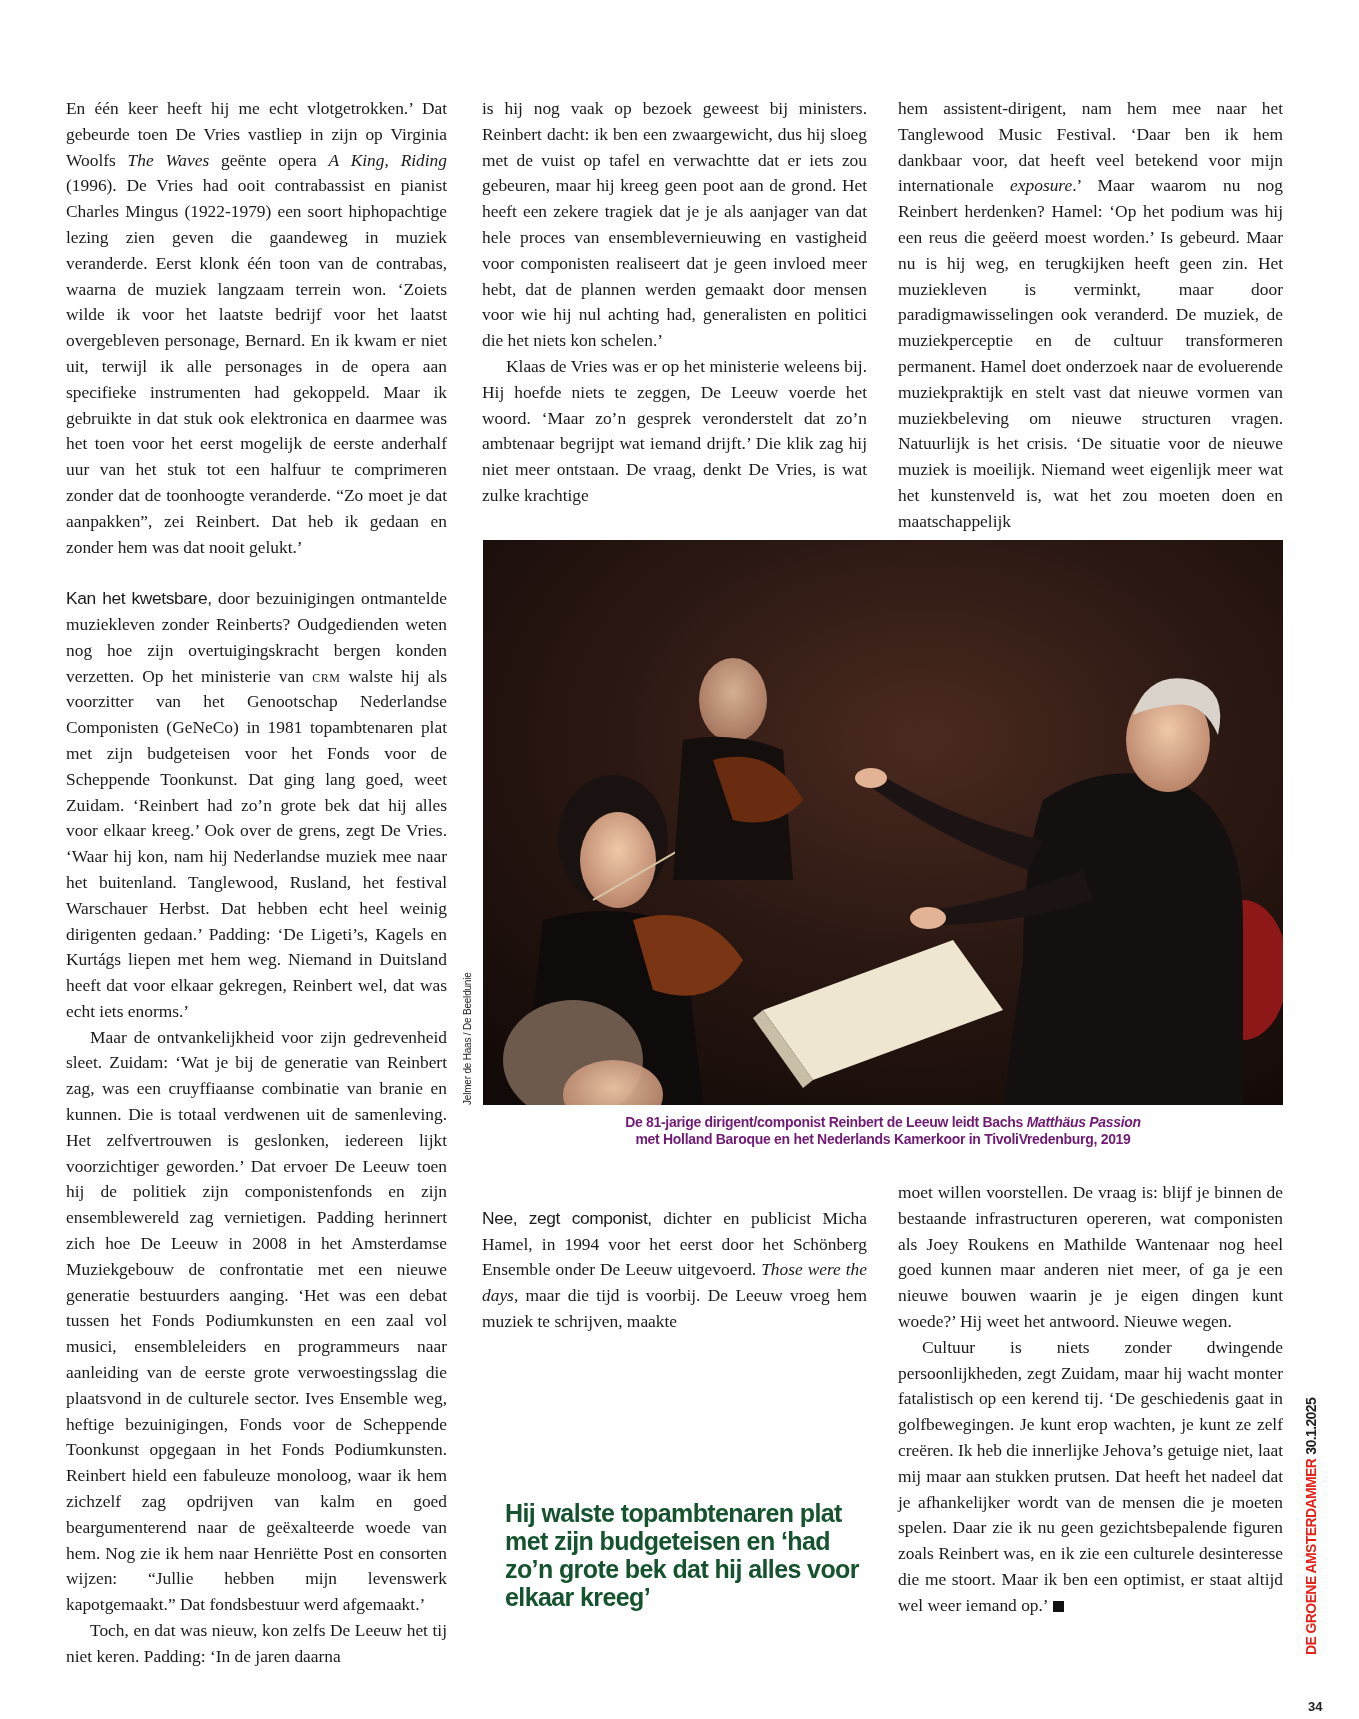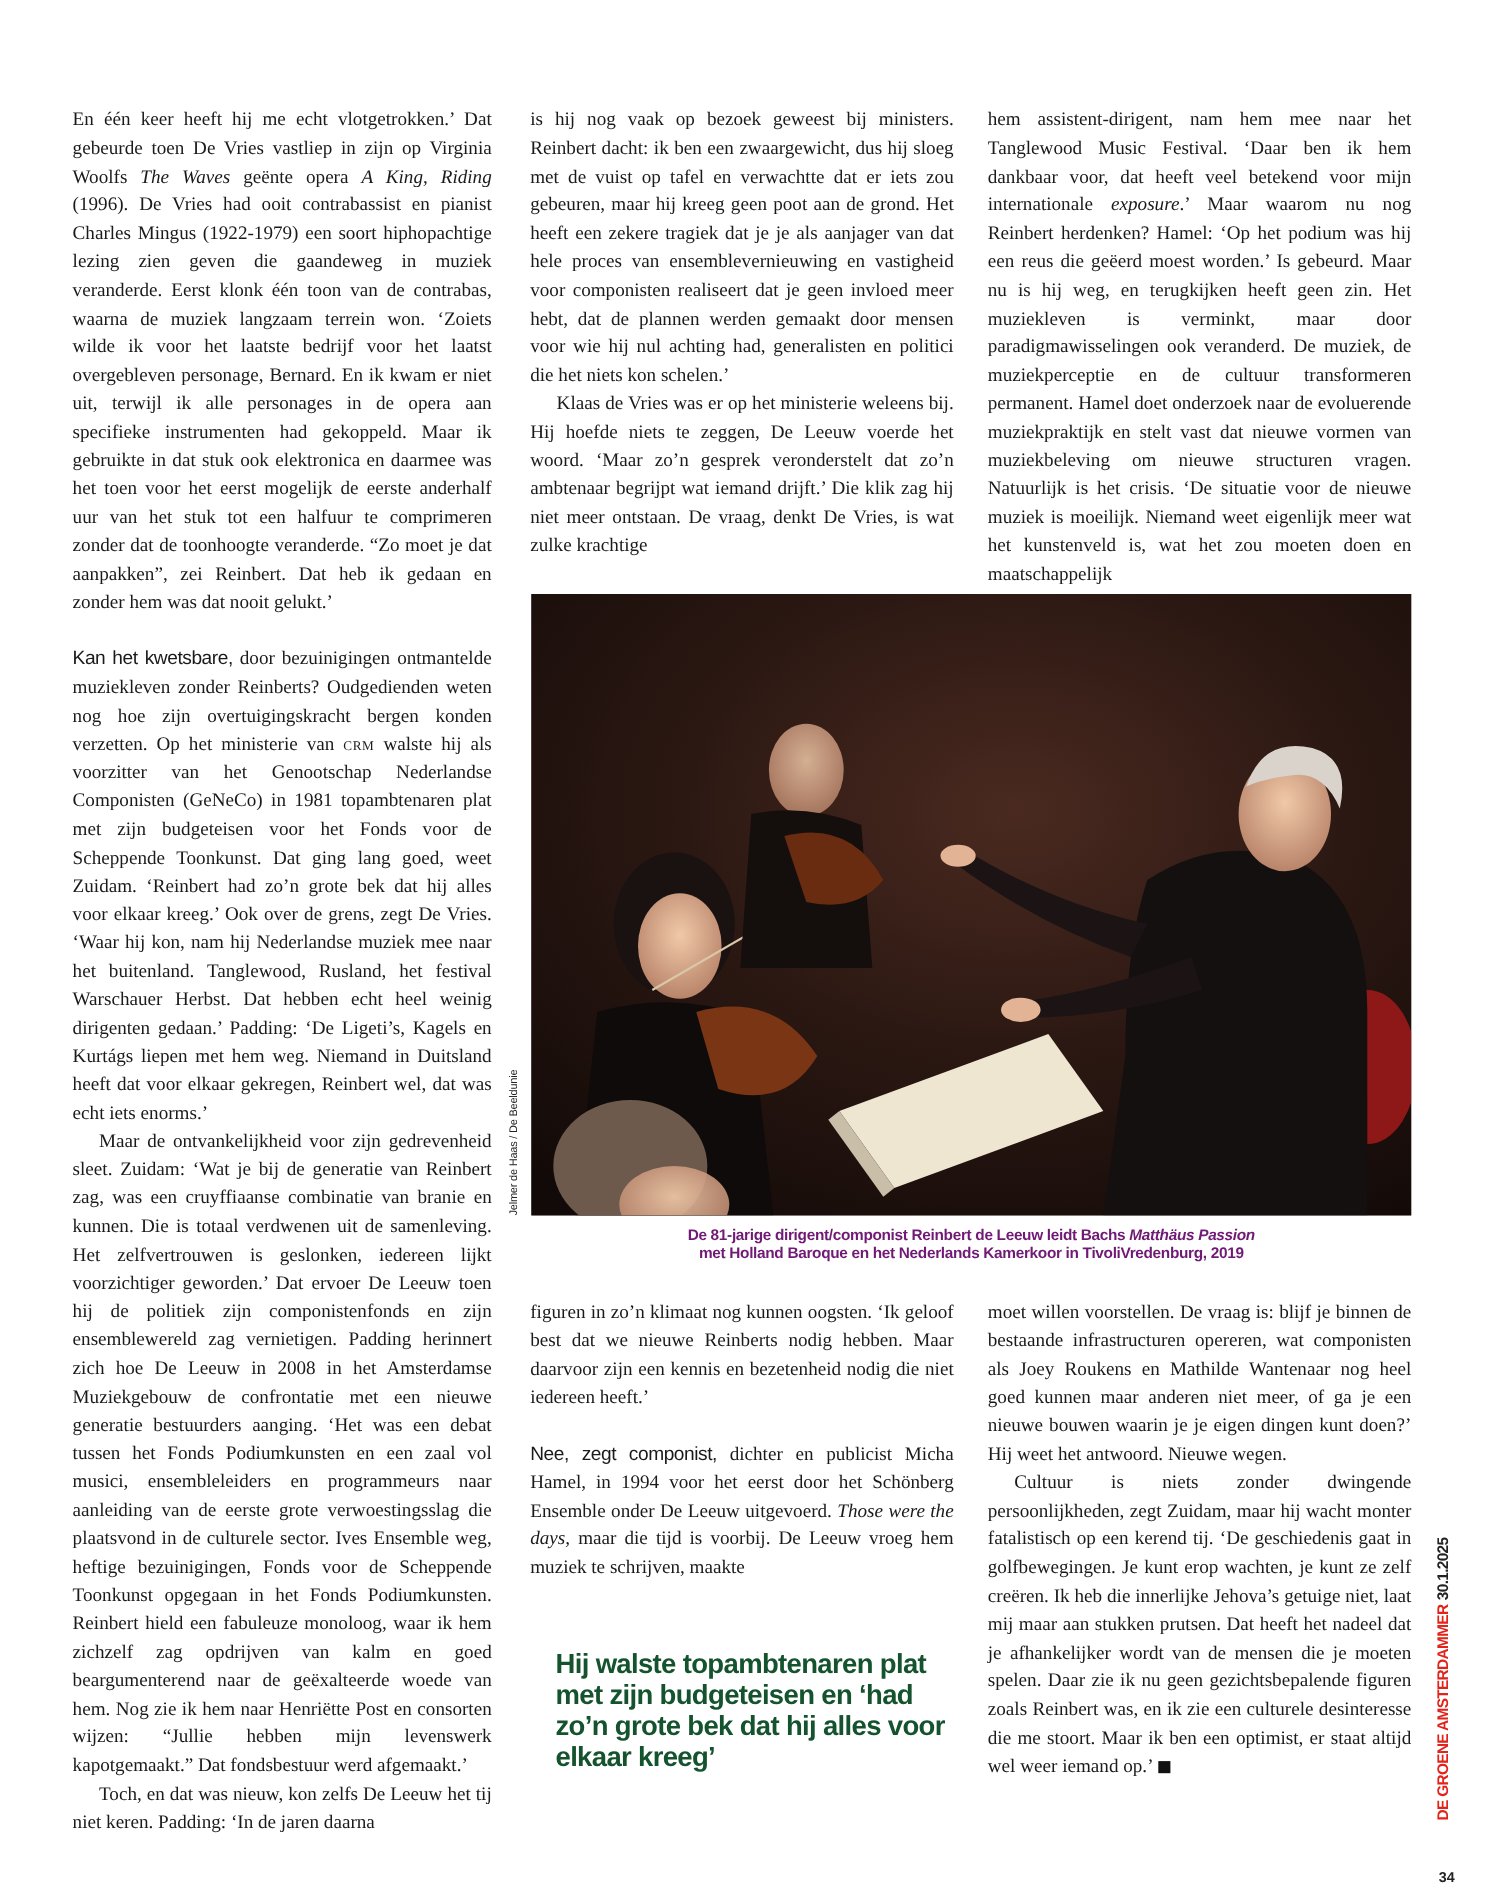--- a/index.html
+++ b/index.html
@@ -106,27 +106,26 @@
     <ellipse cx="130" cy="555" rx="50" ry="35" fill="url(#skin)" opacity="0.9"></ellipse>
   </svg>
 </div>
 <div class="credit">Jelmer de Haas / De Beeldunie</div>
 <div class="caption">
   <span>De 81-jarige dirigent/componist Reinbert de Leeuw leidt Bachs </span><em>Matthäus Passion</em><br>
   <span>met Holland Baroque en het Nederlands Kamerkoor in TivoliVredenburg, 2019</span>
 </div>
 
 <div class="col" id="col2b">
-  <p>figuren in zo’n klimaat nog kunnen oogsten. ‘Ik geloof best dat we nieuwe Reinberts nodig hebben. Maar daarvoor zijn een kennis en bezetenheid nodig die niet iedereen heeft.’</p>
   <p class="gap"><span class="lead">Nee, zegt componist,</span><span> dichter en publicist Micha Hamel, in 1994 voor het eerst door het Schönberg Ensemble onder De Leeuw uitgevoerd. </span><em>Those were the days,</em><span> maar die tijd is voorbij. De Leeuw vroeg hem muziek te schrijven, maakte</span></p>
 </div>
 
 <div class="pullquote">Hij walste topambtenaren plat met zijn budgeteisen en ‘had zo’n grote bek dat hij alles voor elkaar kreeg’</div>
 
 <div class="col" id="col3b">
-  <p>moet willen voorstellen. De vraag is: blijf je binnen de bestaande infrastructuren opereren, wat componisten als Joey Roukens en Mathilde Wantenaar nog heel goed kunnen maar anderen niet meer, of ga je een nieuwe bouwen waarin je je eigen dingen kunt doen?’ Hij weet het antwoord. Nieuwe wegen.</p>
+  <p>moet willen voorstellen. De vraag is: blijf je binnen de bestaande infrastructuren opereren, wat componisten als Joey Roukens en Mathilde Wantenaar nog heel goed kunnen maar anderen niet meer, of ga je een nieuwe bouwen waarin je je eigen dingen kunt woede?’ Hij weet het antwoord. Nieuwe wegen.</p>
   <p class="indent"><span>Cultuur is niets zonder dwingende persoonlijkheden, zegt Zuidam, maar hij wacht monter fatalistisch op een kerend tij. ‘De geschiedenis gaat in golfbewegingen. Je kunt erop wachten, je kunt ze zelf creëren. Ik heb die innerlijke Jehova’s getuige niet, laat mij maar aan stukken prutsen. Dat heeft het nadeel dat je afhankelijker wordt van de mensen die je moeten spelen. Daar zie ik nu geen gezichtsbepalende figuren zoals Reinbert was, en ik zie een culturele desinteresse die me stoort. Maar ik ben een optimist, er staat altijd wel weer iemand op.’</span><span class="endmark"></span></p>
 </div>
 
 <div class="folio">
   <span class="mag">DE GROENE AMSTERDAMMER</span><span class="date">30.1.2025</span>
 </div>
 <div class="pagenum">34</div>
 
 </body></html>

